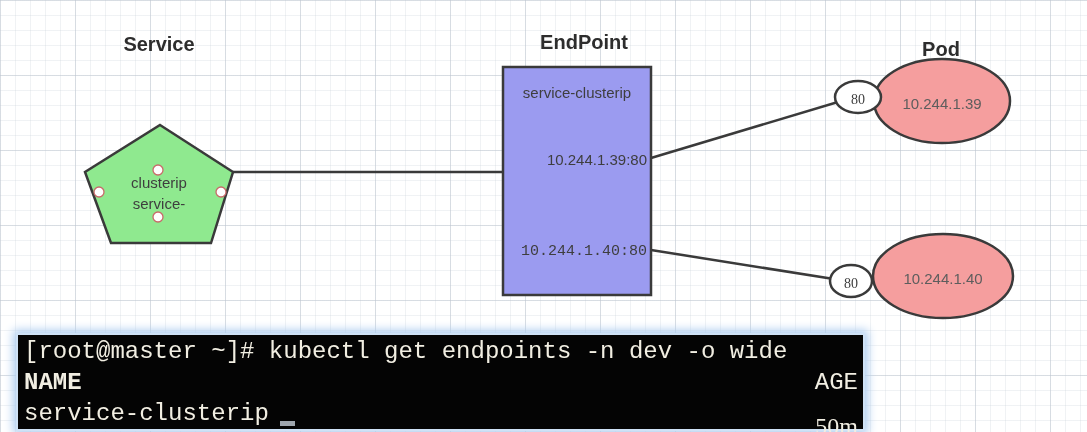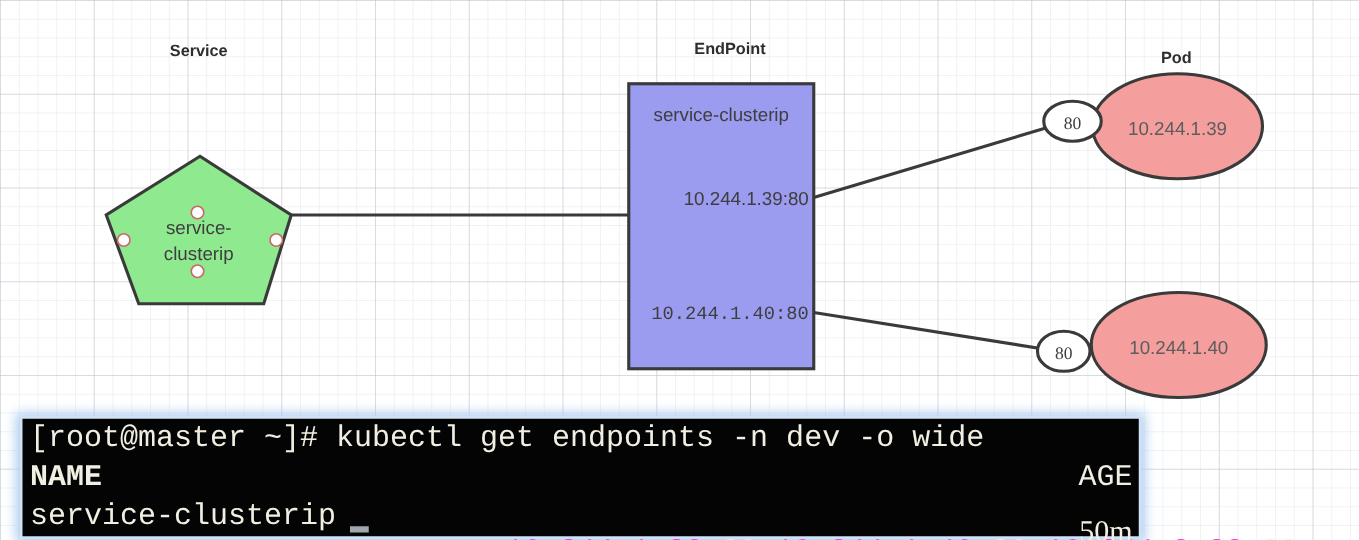--- a/index.html
+++ b/index.html
@@ -15,35 +15,34 @@
       linear-gradient(to bottom, rgba(205,212,220,0.30) 1px, transparent 1px);
     background-size:75px 75px,75px 75px,15px 15px,15px 15px;
     font-family:"Liberation Sans", sans-serif;
   }
   .shapes{position:absolute;left:0;top:0;}
   .shape{stroke:#3a3a3a;stroke-width:2.5;}
   .connector{stroke:#3a3a3a;stroke-width:2.5;fill:none;}
   .conn-dot{fill:#ffffff;stroke:#c96a6a;stroke-width:1.3;}
   .lbl{
     position:absolute;text-align:center;
-    font-weight:bold;font-size:13px;color:#2d2d2d;
+    font-weight:bold;font-size:20px;color:#2d2d2d;
   }
   .shape-text{
     position:absolute;text-align:center;
     font-size:15px;color:#3e3e3e;line-height:21px;
   }
   .ep-ip{text-align:right;padding-right:16px;}
   .pod-text{color:#5d5d5d;}
   .badge-text{font-size:14px;font-family:Liberation Serif, serif;}
   
   .terminal{
     position:absolute;left:18px;top:335px;width:845px;height:94px;
     background:#040404;
     box-shadow:0 0 0 2px #cfe2f6, 0 0 9px 5px #aecdf0;
-    padding-left:48px;
   }
   .t-line{
     position:absolute;white-space:pre;
     font-family:"Liberation Mono","DejaVu Sans Mono",monospace;
     font-size:24px;line-height:28px;color:#f1eee2;
   }
   .seg{display:inline;}
   .seg-magenta{color:#ee35ee;}
   .seg-white{color:#f1eee2;}
   .cursor{
@@ -75,22 +74,22 @@
 
     <ellipse class="shape" cx="858" cy="97" rx="23" ry="16" stroke-width="2" fill="#ffffff"></ellipse>
     <ellipse class="shape" cx="851" cy="281" rx="21" ry="16" stroke-width="2" fill="#ffffff"></ellipse>
   </svg>
 
   <div class="lbl" style="left:109px;top:33px;width:100px;">Service</div>
   <div class="lbl" style="left:534px;top:31px;width:100px;">EndPoint</div>
   <div class="lbl" style="left:901px;top:38px;width:80px;">Pod</div>
 
   <div class="shape-text" style="left:99px;top:172px;width:120px;">
+    <div>clusterip</div>
     <div>service-</div>
-    <div>clusterip</div>
   </div>
 
   <div class="shape-text" style="left:507px;top:82px;width:140px;">service-clusterip</div>
   <div class="shape-text ep-ip" style="left:507px;top:149px;width:140px;">10.244.1.39:80</div>
   <div class="shape-text ep-ip" style="left:507px;top:241px;width:140px;font-family:Liberation Mono, monospace;">10.244.1.40:80</div>
 
   <div class="shape-text badge-text" style="left:838px;top:89px;width:40px;">80</div>
   <div class="shape-text badge-text" style="left:831px;top:273px;width:40px;">80</div>
 
   <div class="shape-text pod-text" style="left:872px;top:93px;width:140px;">10.244.1.39</div>

